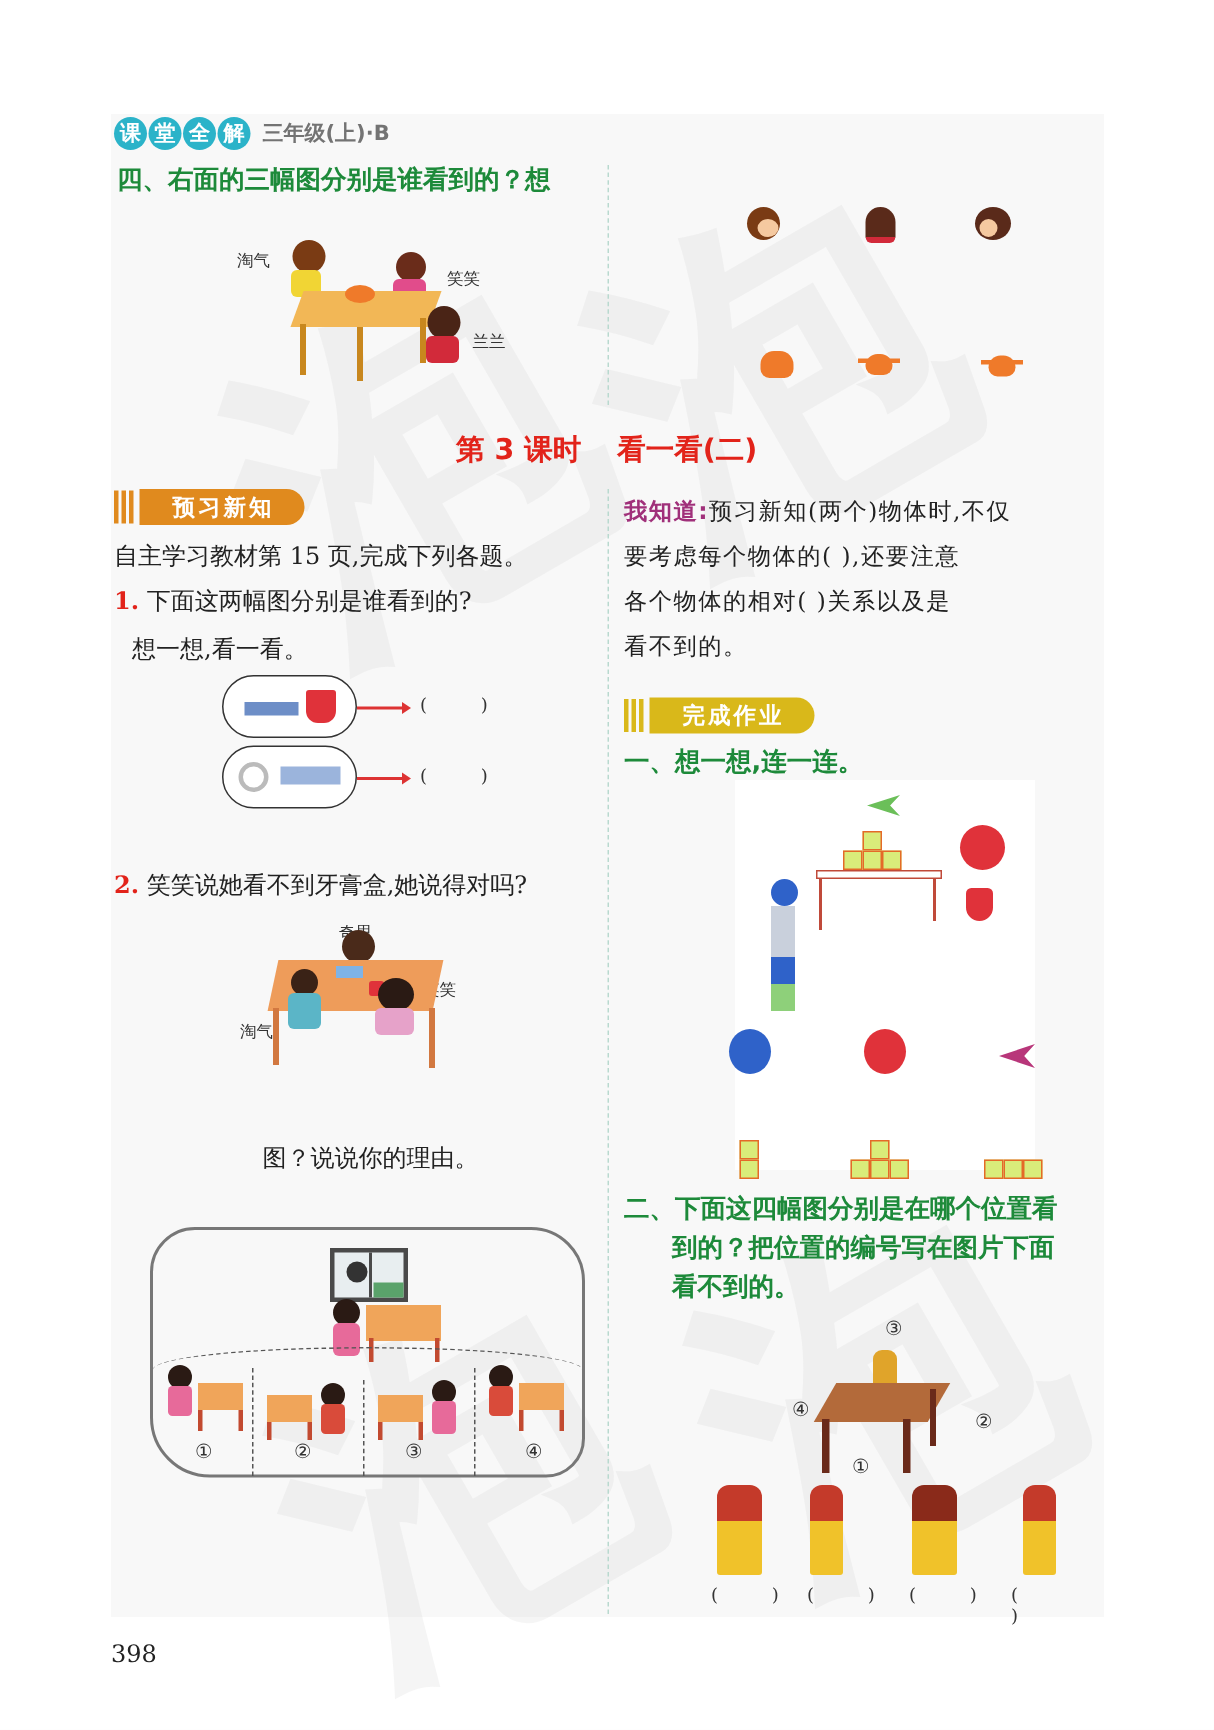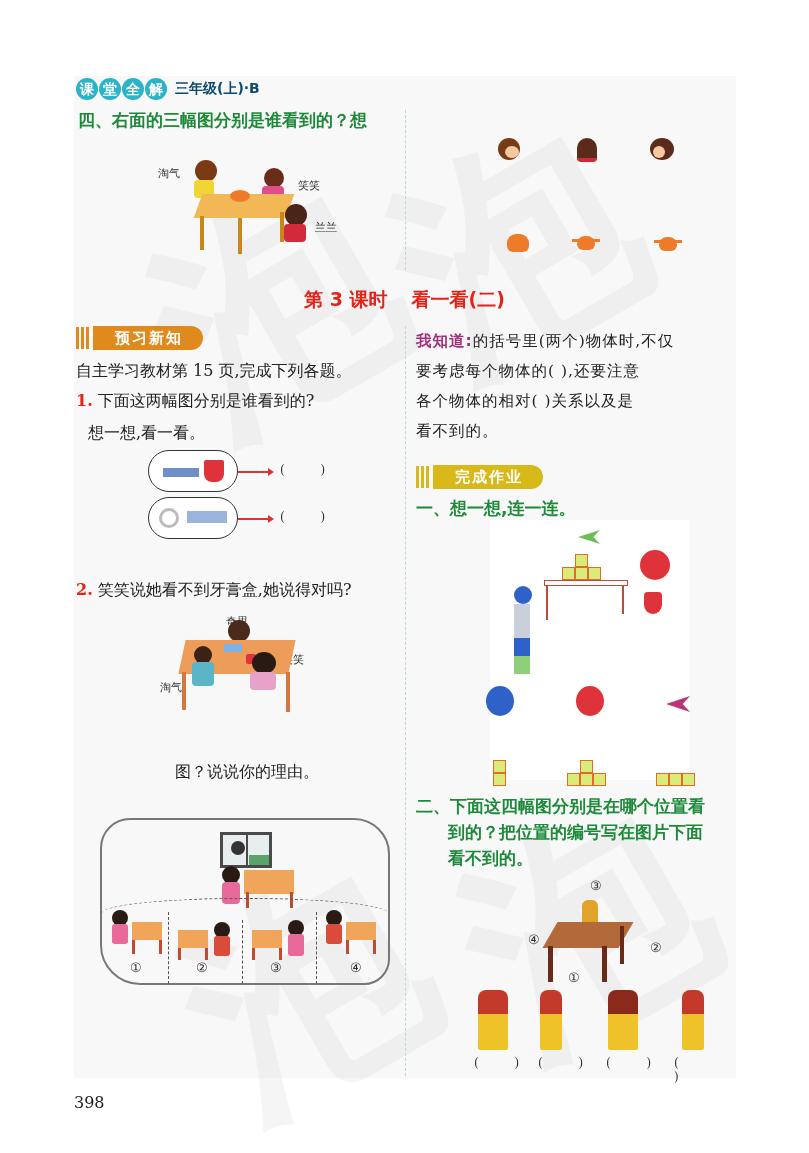--- a/index.html
+++ b/index.html
@@ -5,21 +5,21 @@
   * { box-sizing: border-box; margin: 0; padding: 0; }
   html, body { width: 809px; height: 1153px; background: #ffffff; overflow: hidden; }
   body { font-family: "DejaVu Sans", sans-serif; color: #222; position: relative; }
   .page { position: absolute; left: 74px; top: 76px; width: 662px; height: 1002px; background: #f8f8f8; }
   .abs { position: absolute; }
   .divider-v { position: absolute; border-left: 1px dashed #b9d9cf; }
   .watermark { position: absolute; color: rgba(200,200,200,0.18); font-size: 230px; font-weight: bold; pointer-events: none; transform: rotate(-30deg); font-family: "DejaVu Sans", sans-serif; }
 
   .badge { display: inline-flex; gap: 1px; }
   .badge span { display: inline-block; width: 22px; height: 22px; border-radius: 50%; background: #2bb3c9; color: #fff; font-size: 14px; font-weight: bold; line-height: 22px; text-align: center; }
-  .grade { font-size: 14px; font-weight: bold; color: #0c4a6e; margin-left: 8px; }
+  .grade { font-size: 14px; font-weight: bold; color: #737373; margin-left: 8px; }
 
   .q-green { color: #1d8a3a; font-weight: bold; font-size: 17px; line-height: 24px; }
   .lesson-title { color: #e2231a; font-weight: bold; font-size: 19px; }
   .section-tag { display: flex; align-items: center; height: 24px; }
   .section-tag .bars { display: flex; gap: 2px; margin-right: 4px; }
   .section-tag .bars i { display: block; width: 3px; height: 22px; }
   .section-tag .label { height: 24px; padding: 0 20px 0 22px; color: #fff; font-weight: bold; font-size: 15px; line-height: 24px; border-radius: 0 12px 12px 0; font-family: "DejaVu Serif", serif; letter-spacing: 2px; }
   .txt { font-family: "DejaVu Serif", serif; font-size: 16px; line-height: 26px; color: #222; }
   .num { color: #e2231a; font-weight: bold; }
   .know { font-family: "DejaVu Serif", serif; font-size: 15.5px; line-height: 30px; color: #222; letter-spacing: 1px; }
@@ -211,21 +211,21 @@
     <div class="head" style="left:6px; top:2px; width:16px; height:16px; background:#2a1a14;"></div>
     <div class="abs" style="left:6px; top:16px; width:16px; height:20px; background:#d94b3a; border-radius:3px;"></div>
     <div class="abs" style="left:26px; top:14px; width:30px; height:18px; background:#f0a55a;"></div>
     <div class="abs" style="left:26px; top:32px; width:3px; height:14px; background:#c24a30;"></div>
     <div class="abs" style="left:53px; top:32px; width:3px; height:14px; background:#c24a30;"></div>
     <span class="abs circ" style="left:30px; top:52px;">④</span>
   </div>
 </div>
 
 <div class="abs know" style="left:416px; top:326px; width:322px;">
-  <div><span class="kt">我知道:</span><span>的括号里(两个)物体时,不仅</span></div>
+  <div><span class="kt">我知道:</span><span>预习新知(两个)物体时,不仅</span></div>
   <div>要考虑每个物体的(        ),还要注意</div>
   <div>各个物体的相对(        )关系以及是</div>
   <div>看不到的。</div>
 </div>
 
 <div class="abs section-tag" style="left:416px; top:465px;">
   <div class="bars">
       <i style="background:#d9b81a"></i>
       <i style="background:#d9b81a"></i>
       <i style="background:#d9b81a"></i>

